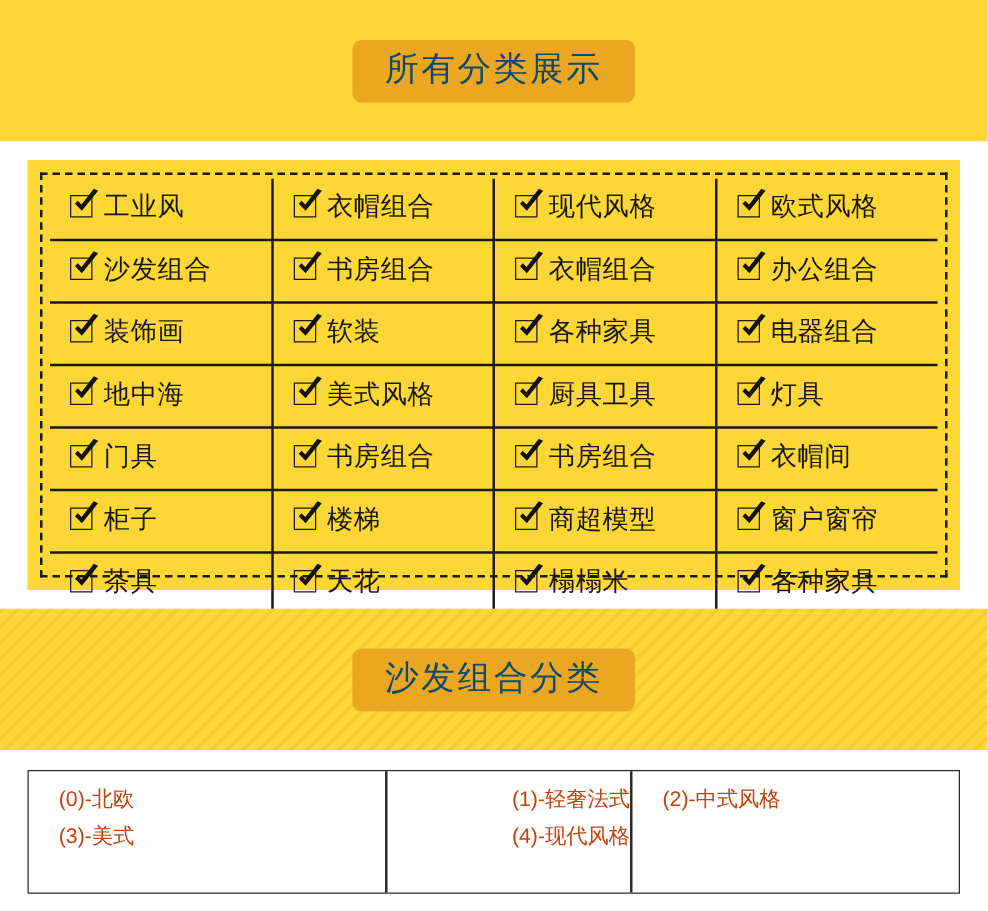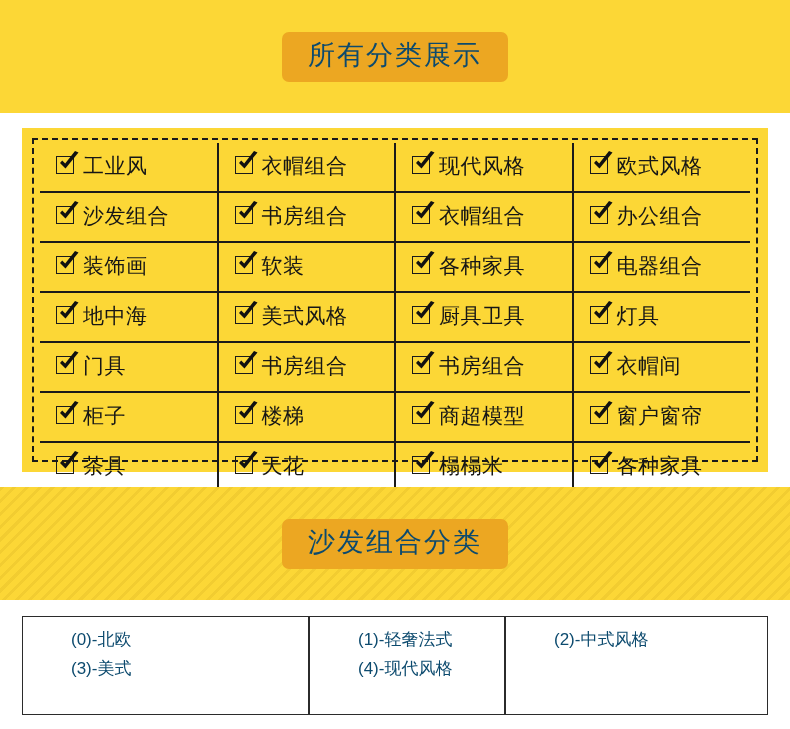--- a/index.html
+++ b/index.html
@@ -138,28 +138,27 @@
     display: flex;
   }
   .sub-col {
     box-sizing: border-box;
     padding: 14px 0 0 24px;
     display: flex;
     flex-direction: column;
     gap: 12px;
   }
   .sub-col.c0 { width: 285px; }
-  .sub-col.c1 { width: 196px; border-left: 2px solid #2b2b2b; }
+  .sub-col.c1 { width: 196px; border-left: 2px solid #2b2b2b; text-align: right; }
   .sub-col.c2 { width: 263px; border-left: 2px solid #2b2b2b; }
   .sub-item {
     font-size: 17px;
-    color: #0c4a6e;
+    color: #c2410c;
     line-height: 1;
     white-space: nowrap;
-    margin-left: 24px;
   }
 </style>
 </head>
 <body>
 
 <div class="page">
 
   <div class="band band-plain band-top">
     <div class="pill">所有分类展示</div>
   </div>

